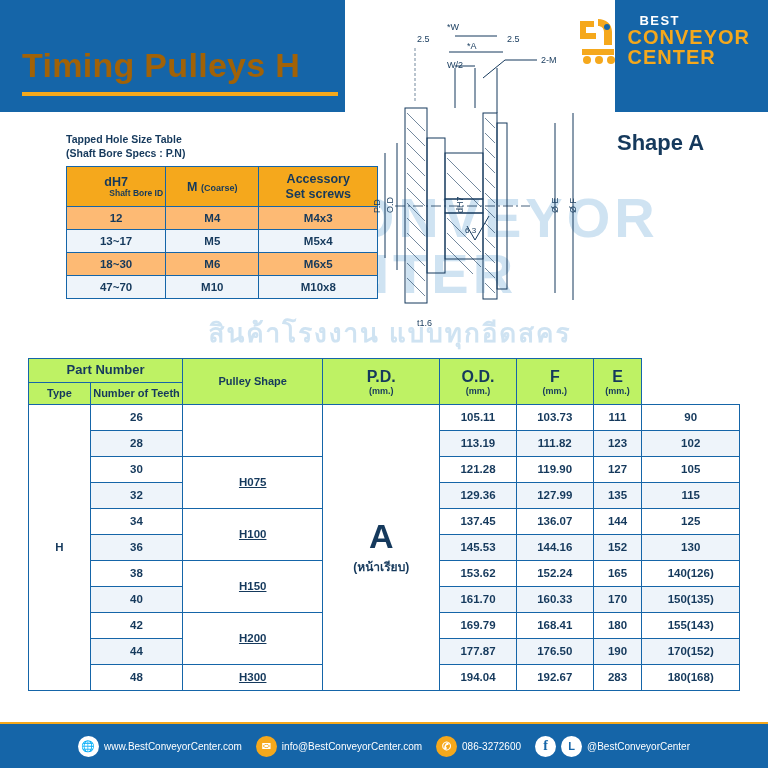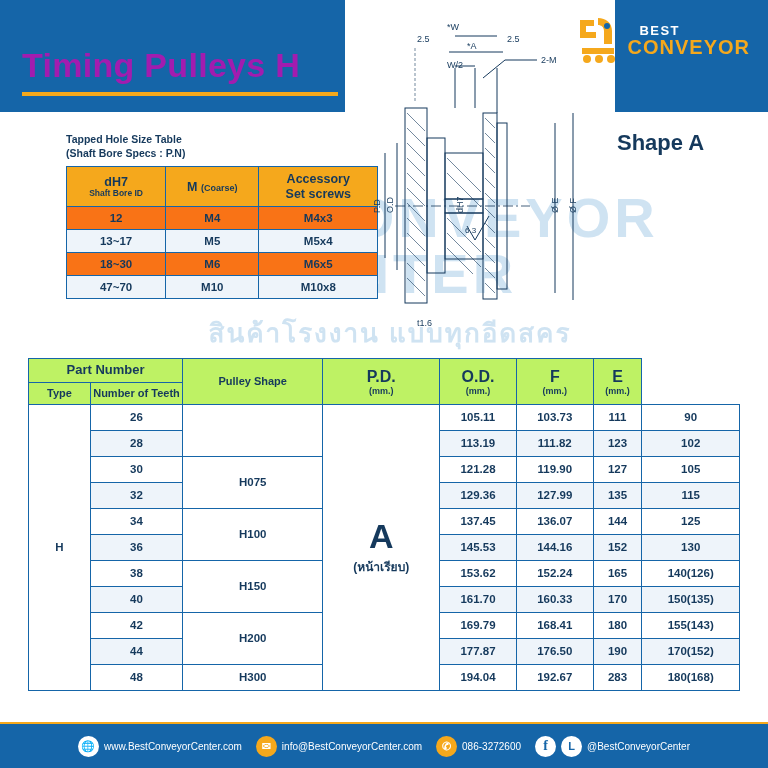--- a/index.html
+++ b/index.html
@@ -37,21 +37,21 @@
   .brand-line2 {
     color:#f5a81c; font-size:20px; font-weight:bold; letter-spacing:1.0px;
   }
   .brand-line3 {
     color:#f5a81c; font-size:20px; font-weight:bold; letter-spacing:1.0px;
   }
 
   
   .title-main {
     position:absolute; left:22px; top:46px;
-    font-size:34px; font-weight:bold; color:#a21caf;
+    font-size:34px; font-weight:bold; color:#a16207;
     letter-spacing:0.3px;
   }
   .title-underline {
     position:absolute; left:22px; top:92px; width:316px; height:4px;
     background:#f5a81c;
   }
 
   
   .wm {
     position:absolute; left:60px; top:190px; width:660px;
@@ -70,24 +70,24 @@
   table.tapped {
     border-collapse:collapse; width:312px; background:#ffffff;
   }
   table.tapped th, table.tapped td {
     border:1px solid #1565a8; text-align:center; color:#15395c;
   }
   table.tapped thead th {
     background:#f5a81c; color:#15395c; padding:5px 2px;
     font-size:12.5px; font-weight:bold; line-height:1.15;
   }
-  table.tapped thead th small { font-size:8.5px; font-weight:bold; display:block;}
+  table.tapped thead th small { font-size:8.5px; font-weight:bold; display:block;text-align:right;}
   table.tapped thead th .inl { font-size:9px; font-weight:bold;text-align:center;}
   table.tapped tbody td {
-    font-size:11.5px; font-weight:bold; padding:5px 2px; background:#f97316;
+    font-size:11.5px; font-weight:bold; padding:5px 2px; background:#fdba74;
   }
   table.tapped tbody tr:nth-child(even) td { background:#eef4fa; }
 
   
   .drawing { position:absolute; left:355px; top:8px; width:400px; height:340px; z-index:2;}
   .shape-a-label {
     position:absolute; left:262px; top:122px;
     font-size:22px; font-weight:bold; color:#15395c;text-align:center;
   }
 
@@ -109,21 +109,21 @@
     height:26px;
   }
   table.main tbody tr:nth-child(even) td { background:#eef4fa; }
   td.type-cell {
     font-size:34px; font-weight:bold; background:#ffffff !important;
   }
   td.shape-cell { background:#ffffff !important; }
   .shape-letter { font-size:34px; font-weight:bold; line-height:1.0; }
   .shape-thai { font-size:12px; font-weight:bold; margin-top:4px; }
   td.belt-cell {
-    font-size:15px; font-weight:bold; background:#ffffff !important;
+    font-size:15px; font-weight:bold; background:#ffffff !important;text-decoration:underline;
   }
 
   
   .footer {
     position:absolute; left:0; bottom:0; width:768px; height:44px;
     background:#1565a8; display:flex; align-items:center;
     justify-content:center; gap:14px;
   }
   .f-item { display:flex; align-items:center; gap:5px; }
   .f-text { color:#ffffff; font-size:10px; }
@@ -153,20 +153,21 @@
     <path d="M24 4 C32 4 38 9 38 17 L38 30 L30 30 L30 17 C30 13 27 11 24 11 Z" fill="#f5a81c"></path>
     <circle cx="33" cy="12" r="3" fill="#1565a8"></circle>
     <path d="M8 34 L40 34 L40 40 L8 40 Z" fill="#f5a81c"></path>
     <circle cx="13" cy="45" r="4" fill="#f5a81c"></circle>
     <circle cx="25" cy="45" r="4" fill="#f5a81c"></circle>
     <circle cx="37" cy="45" r="4" fill="#f5a81c"></circle>
   </svg>
   <div class="brand-text">
     <div class="brand-line1">BEST</div>
     <div class="brand-line2">CONVEYOR</div>
+    <div class="brand-line3">CENTER</div>
   </div>
 </div>
 
 <div class="title-main">Timing Pulleys H</div>
 <div class="title-underline"></div>
 
 <div class="wm">
   <div class="wm1">BEST CONVEYOR CENTER</div>
   <div class="wm2">สินค้าโรงงาน แบบทุกอีดสคร</div>
 </div>

